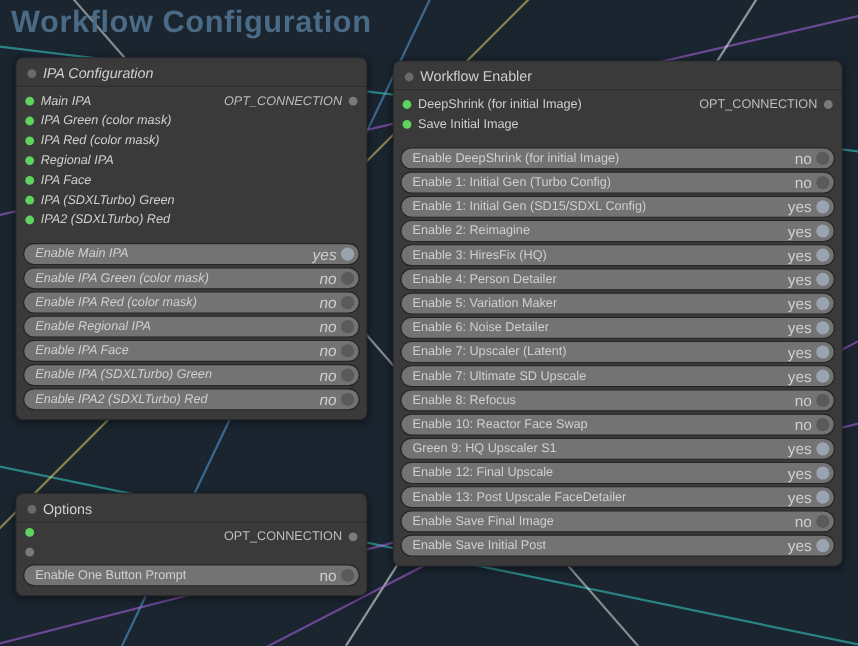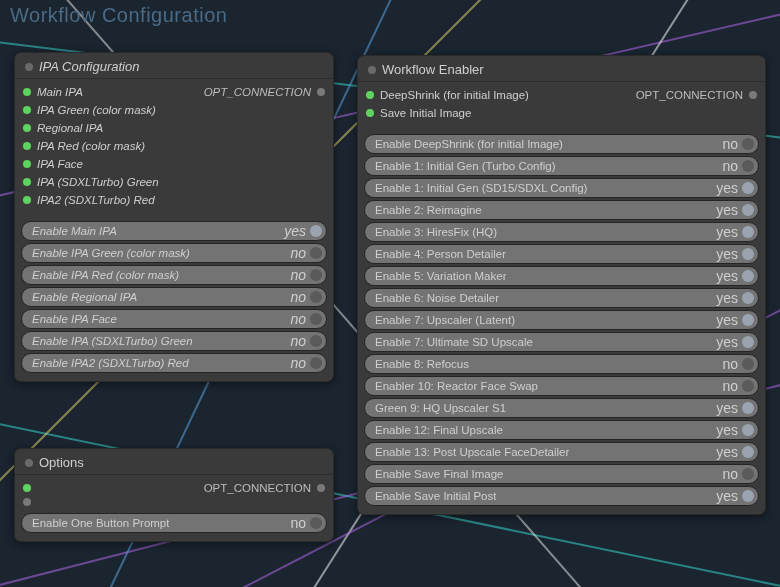--- a/index.html
+++ b/index.html
@@ -13,22 +13,22 @@
     position: relative;
     overflow: hidden;
   }
   
   .bg-wires { position: absolute; inset: 0; z-index: 0; }
   .bg-wires line { stroke-width: 2; opacity: 0.55; }
   .header {
     position: absolute;
     top: 4px;
     left: 10px;
-    font-size: 20px;
-    font-weight: 400;
+    font-size: 28px;
+    font-weight: 700;
     color: #4a6a85;
     z-index: 2;
     letter-spacing: 0.5px;
   }
   .canvas { position: absolute; inset: 0; z-index: 1; }
   .node {
     position: absolute;
     background: #3a3a3a;
     border: 1px solid #2a2a2a;
     border-radius: 7px;
@@ -46,21 +46,21 @@
   .node-title-dot {
     width: 8px; height: 8px; border-radius: 50%;
     background: #6a6a6a;
   }
   .ports {
     padding: 4px 0 2px 0;
     position: relative;
   }
   .port-row {
     display: flex;
-    align-items: center;
+    align-items: flex-start;
     justify-content: space-between;
     padding: 1px 8px;
     font-size: 11.5px;
     line-height: 16px;
   }
   .port-left, .port-right { display: flex; align-items: center; gap: 6px; }
   .port-dot {
     width: 8px; height: 8px; border-radius: 50%;
     background: #5fd35f;
     flex-shrink: 0;
@@ -149,27 +149,27 @@
       </div>
       <div class="port-row">
           <div class="port-left">
             <span class="port-dot"></span>
             <span class="port-label">IPA Green (color mask)</span>
           </div>
         </div>
       <div class="port-row">
           <div class="port-left">
             <span class="port-dot"></span>
+            <span class="port-label">IPA Red (color mask)</span>
+          </div>
+        </div>
+      <div class="port-row">
+          <div class="port-left">
+            <span class="port-dot"></span>
             <span class="port-label">Regional IPA</span>
-          </div>
-        </div>
-      <div class="port-row">
-          <div class="port-left">
-            <span class="port-dot"></span>
-            <span class="port-label">IPA Red (color mask)</span>
           </div>
         </div>
       <div class="port-row">
           <div class="port-left">
             <span class="port-dot"></span>
             <span class="port-label">IPA Face</span>
           </div>
         </div>
       <div class="port-row">
           <div class="port-left">
@@ -366,21 +366,21 @@
           </span>
         </div>
         <div class="toggle-row">
           <span class="toggle-label">Enable 8: Refocus</span>
           <span class="toggle-right">
             <span class="toggle-val">no</span>
             <span class="toggle-knob"></span>
           </span>
         </div>
         <div class="toggle-row">
-          <span class="toggle-label">Enabler 10: Reactor Face Swap</span>
+          <span class="toggle-label">Enable 10: Reactor Face Swap</span>
           <span class="toggle-right">
             <span class="toggle-val">no</span>
             <span class="toggle-knob"></span>
           </span>
         </div>
         <div class="toggle-row">
           <span class="toggle-label">Green 9: HQ Upscaler S1</span>
           <span class="toggle-right">
             <span class="toggle-val">yes</span>
             <span class="toggle-knob on"></span>

